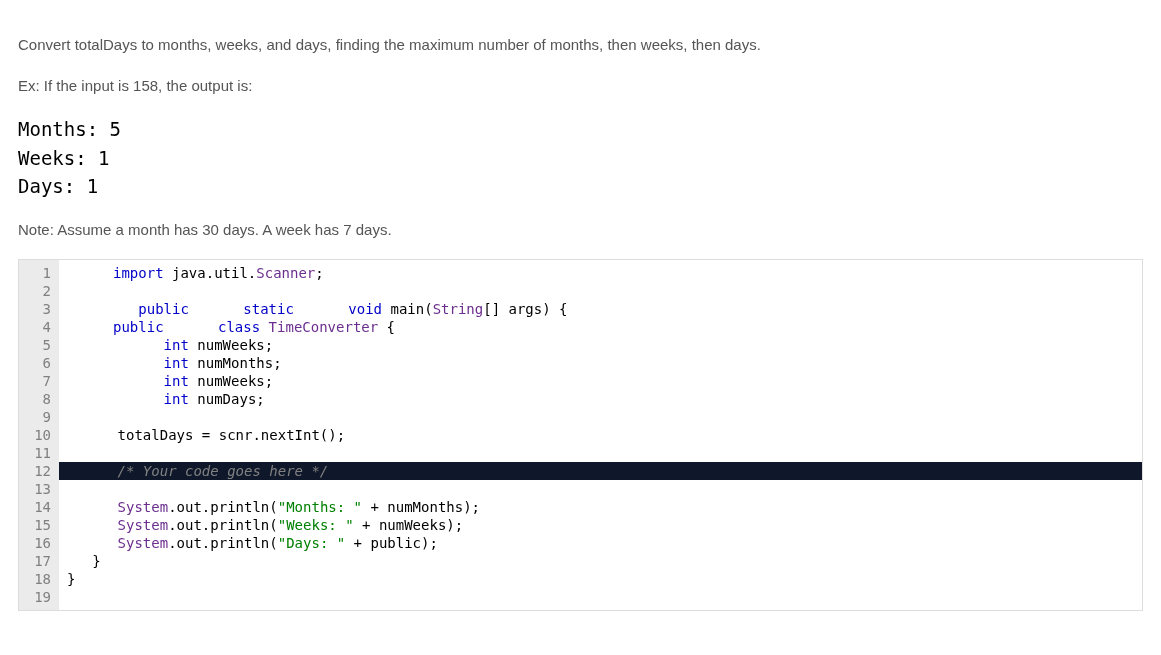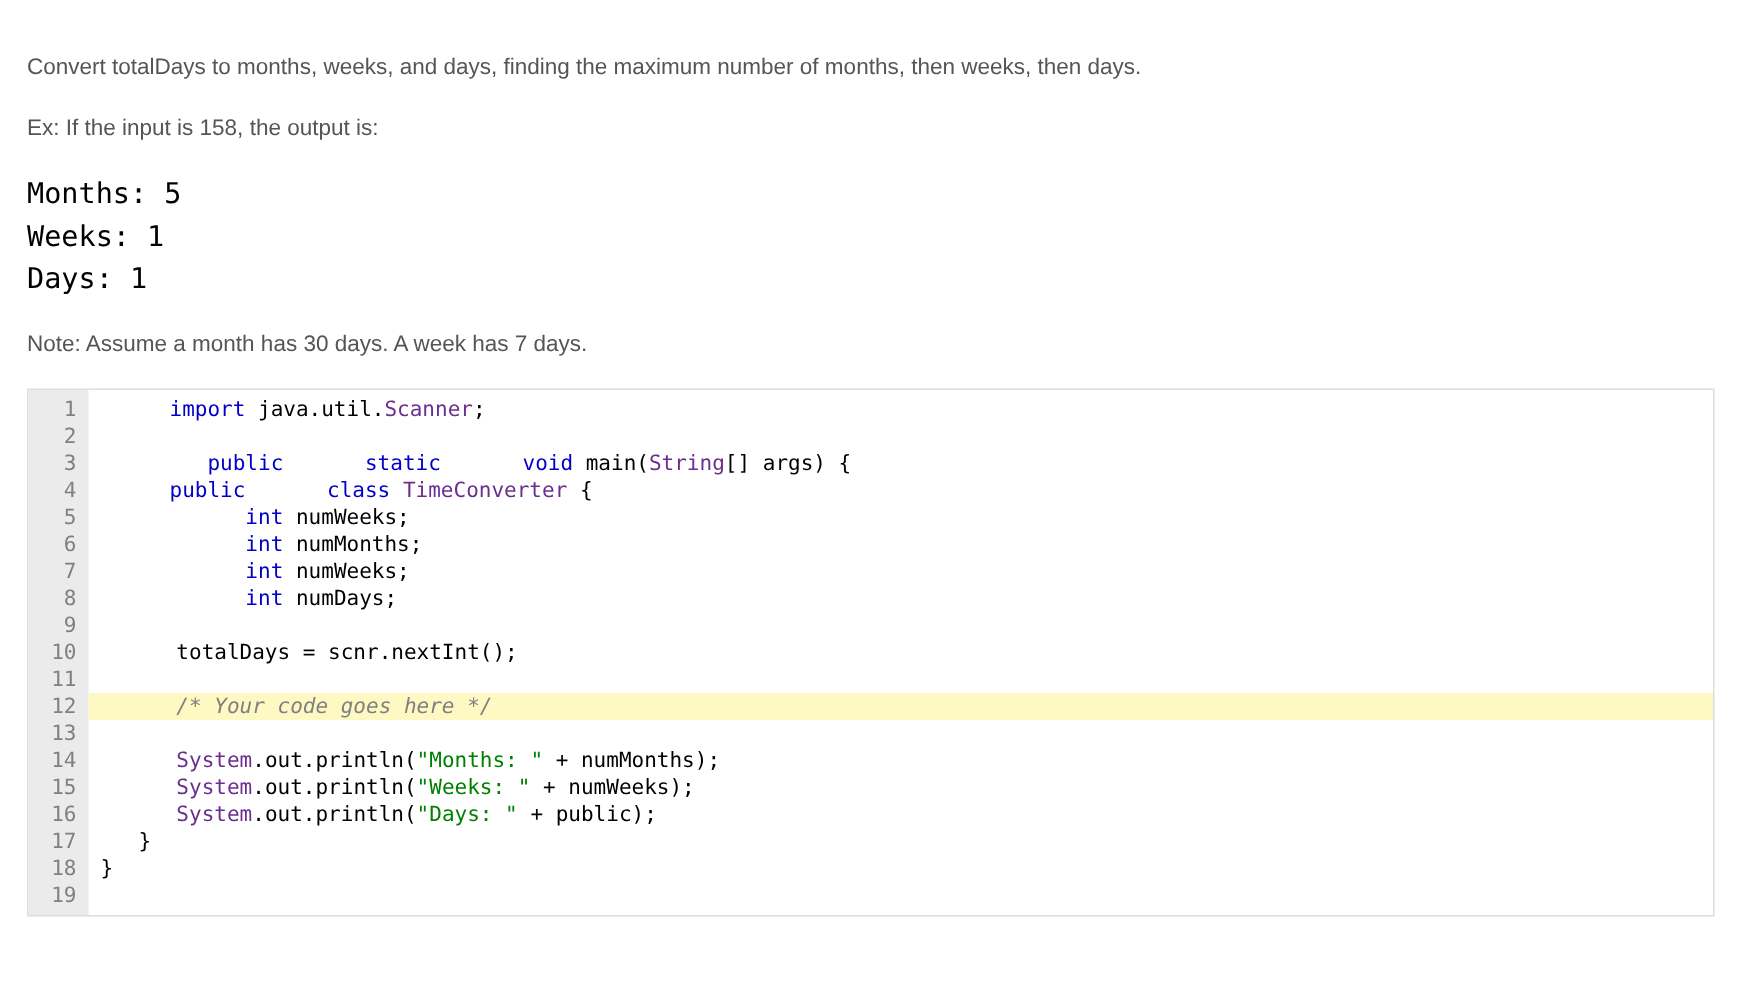--- a/index.html
+++ b/index.html
@@ -47,21 +47,21 @@
     padding: 4px 0;
     overflow-x: auto;
     position: relative;
   }
   .code-line {
     white-space: pre;
     padding: 0 8px;
     height: 18px;
   }
   .code-line.active {
-    background: #fef9c3;
+    background: #0f172a;
   }
   .kw { color: #0000c8; margin-left: 46px; }
   .typ { color: #6b2e8e; }
   .str { color: #008000; }
   .cmt { color: #808080; font-style: italic; }
   .op { color: #000; text-align: right; }
 </style>
 </head>
 <body>
 

